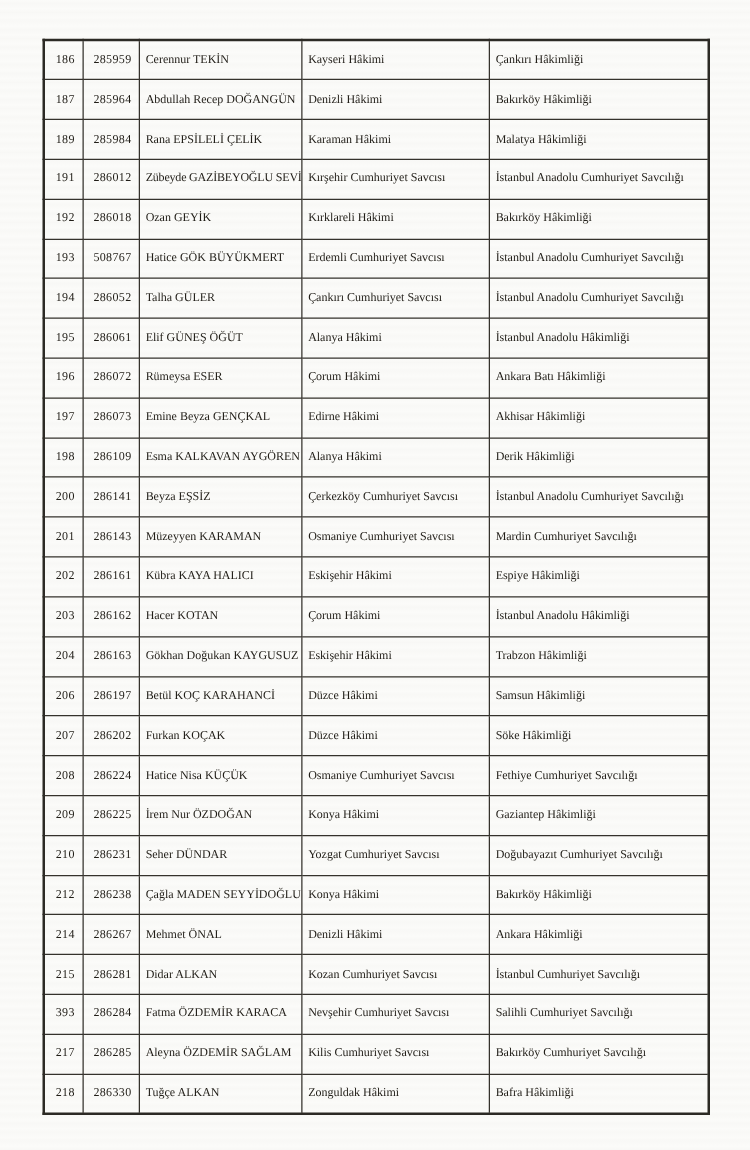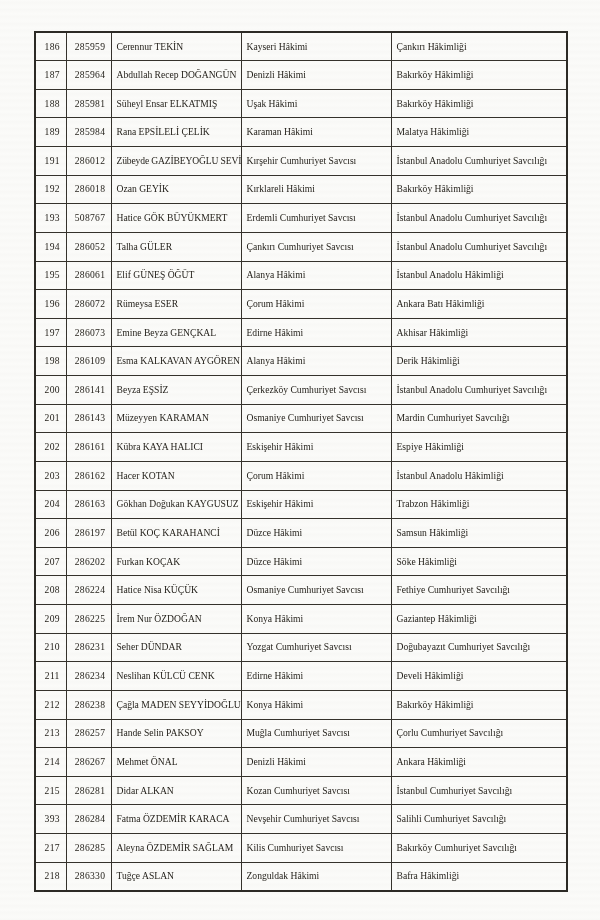--- a/index.html
+++ b/index.html
@@ -85,27 +85,20 @@
           <td>Çankırı Hâkimliği</td>
         </tr>
         <tr>
           <td class="num">187</td>
           <td class="num">285964</td>
           <td>Abdullah Recep DOĞANGÜN</td>
           <td>Denizli Hâkimi</td>
           <td>Bakırköy Hâkimliği</td>
         </tr>
         <tr>
-          <td class="num">188</td>
-          <td class="num">285981</td>
-          <td>Süheyl Ensar ELKATMIŞ</td>
-          <td>Uşak Hâkimi</td>
-          <td>Bakırköy Hâkimliği</td>
-        </tr>
-        <tr>
           <td class="num">189</td>
           <td class="num">285984</td>
           <td>Rana EPSİLELİ ÇELİK</td>
           <td>Karaman Hâkimi</td>
           <td>Malatya Hâkimliği</td>
         </tr>
         <tr>
           <td class="num">191</td>
           <td class="num">286012</td>
           <td class="condensed">Zübeyde GAZİBEYOĞLU SEVİMLİOĞLU</td>
@@ -225,41 +218,27 @@
           <td>Gaziantep Hâkimliği</td>
         </tr>
         <tr>
           <td class="num">210</td>
           <td class="num">286231</td>
           <td>Seher DÜNDAR</td>
           <td>Yozgat Cumhuriyet Savcısı</td>
           <td>Doğubayazıt Cumhuriyet Savcılığı</td>
         </tr>
         <tr>
-          <td class="num">211</td>
-          <td class="num">286234</td>
-          <td>Neslihan KÜLCÜ CENK</td>
-          <td>Edirne Hâkimi</td>
-          <td>Develi Hâkimliği</td>
-        </tr>
-        <tr>
           <td class="num">212</td>
           <td class="num">286238</td>
           <td>Çağla MADEN SEYYİDOĞLU</td>
           <td>Konya Hâkimi</td>
           <td>Bakırköy Hâkimliği</td>
         </tr>
         <tr>
-          <td class="num">213</td>
-          <td class="num">286257</td>
-          <td>Hande Selin PAKSOY</td>
-          <td>Muğla Cumhuriyet Savcısı</td>
-          <td>Çorlu Cumhuriyet Savcılığı</td>
-        </tr>
-        <tr>
           <td class="num">214</td>
           <td class="num">286267</td>
           <td>Mehmet ÖNAL</td>
           <td>Denizli Hâkimi</td>
           <td>Ankara Hâkimliği</td>
         </tr>
         <tr>
           <td class="num">215</td>
           <td class="num">286281</td>
           <td>Didar ALKAN</td>
@@ -276,19 +255,19 @@
         <tr>
           <td class="num">217</td>
           <td class="num">286285</td>
           <td>Aleyna ÖZDEMİR SAĞLAM</td>
           <td>Kilis Cumhuriyet Savcısı</td>
           <td>Bakırköy Cumhuriyet Savcılığı</td>
         </tr>
         <tr>
           <td class="num">218</td>
           <td class="num">286330</td>
-          <td>Tuğçe ASLAN</td>
+          <td>Tuğçe ALKAN</td>
           <td>Zonguldak Hâkimi</td>
           <td>Bafra Hâkimliği</td>
         </tr>
       </tbody>
   </table>
 </div>
 
 </body></html>

